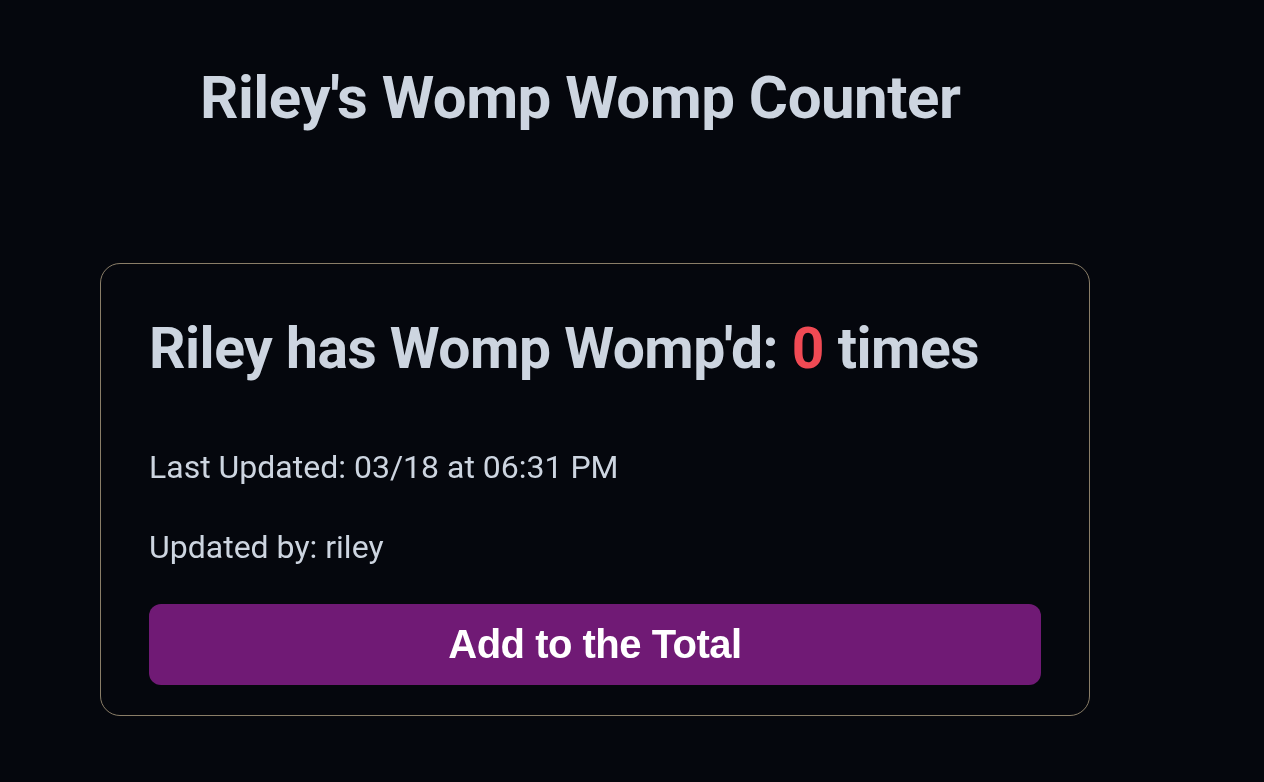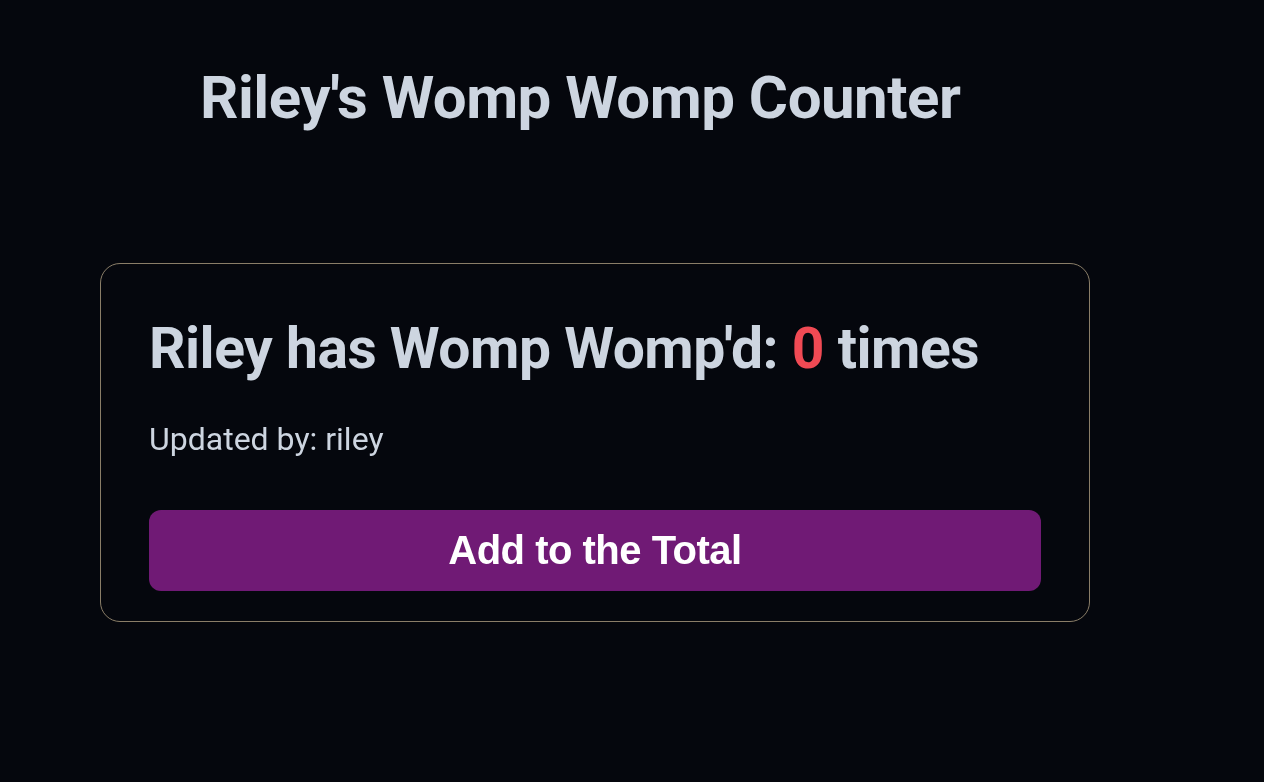--- a/index.html
+++ b/index.html
@@ -37,36 +37,36 @@
       border-radius: 20px;
       padding: 50px 48px 30px 48px;
     }
     
     .count-heading {
       color: #cdd5e0;
       font-size: 57px;
       font-weight: 700;
       line-height: 1.23;
       letter-spacing: -0.5px;
-      margin-bottom: 36px;
+      margin-bottom: 64px;
     }
     
     .count-value {
       color: #f04a54;
     }
     
     .meta-line {
       color: #cdd5e0;
       font-size: 32px;
       font-weight: 400;
       margin-bottom: 42px;
     }
     
     .meta-line:last-of-type {
-      margin-bottom: 52px;
+      margin-bottom: 38px;
     }
     
     .add-button {
       display: block;
       width: 100%;
       background-color: #701a75;
       color: #ffffff;
       font-size: 40px;
       font-weight: 700;
       border: none;
@@ -81,20 +81,23 @@
 <body>
 
 <div class="container">
   <h1 class="page-title">Riley's Womp Womp Counter</h1>
 
   <div class="card">
     <h2 class="count-heading">
       <span>Riley has Womp Womp'd: </span><span class="count-value">0</span><span> times</span>
     </h2>
 
+    <p class="meta-line">
+      <span>Last Updated: </span><span>03/18 at 06:31 PM</span>
+    </p>
 
     <p class="meta-line">
       <span>Updated by: </span><span>riley</span>
     </p>
 
     <button class="add-button">Add to the Total</button>
   </div>
 </div>
 
 </body></html>

